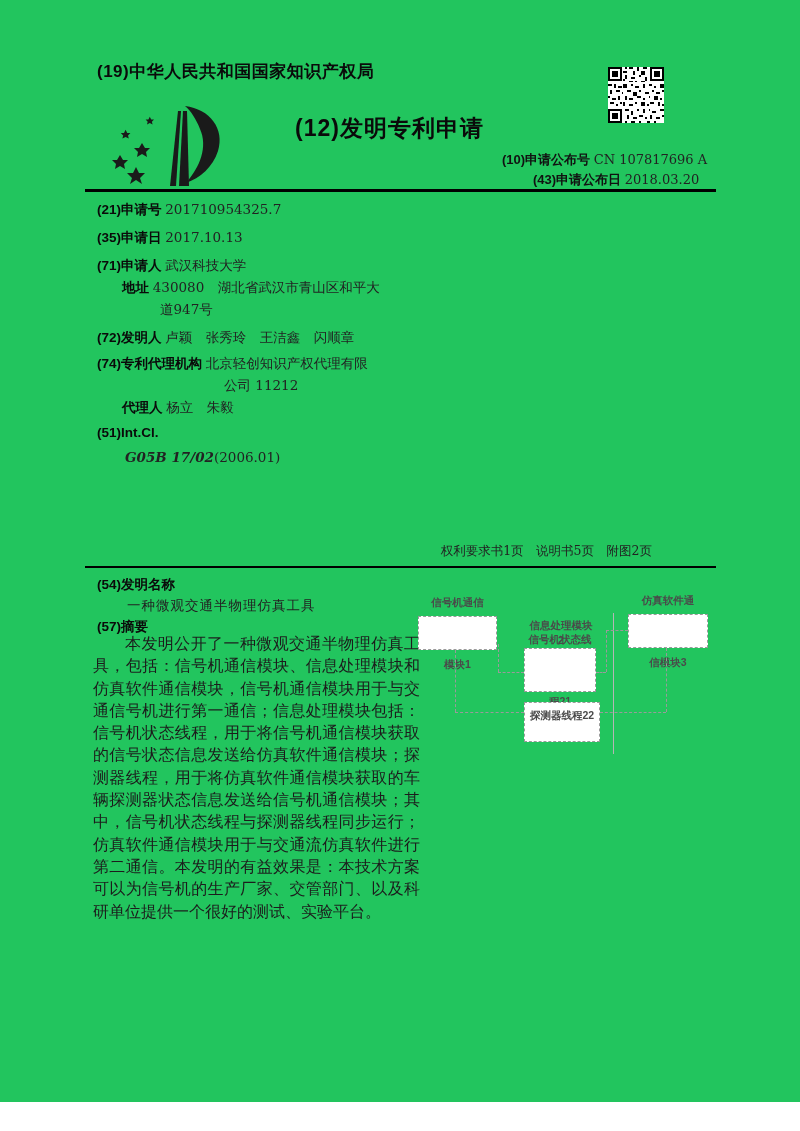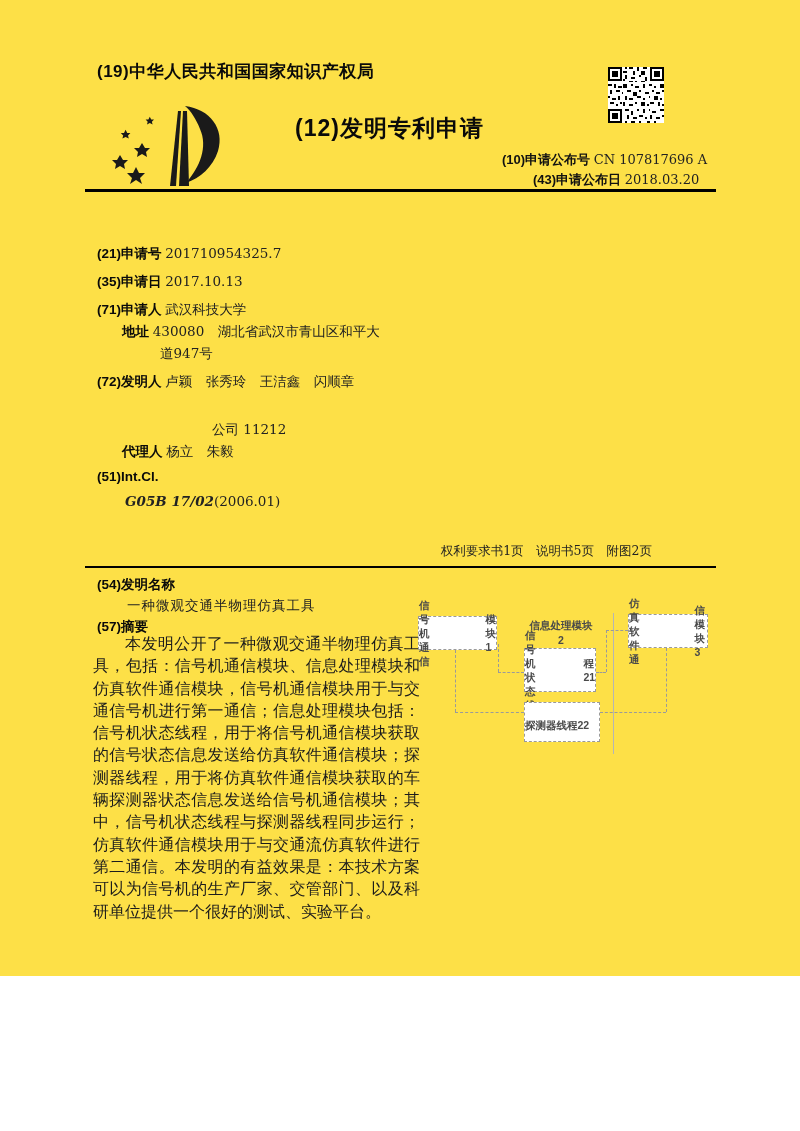--- a/index.html
+++ b/index.html
@@ -1,21 +1,21 @@
 <!DOCTYPE html>
 <html><head>
 <meta charset="utf-8">
 <style>
   * { margin: 0; padding: 0; box-sizing: border-box; }
   html, body { background: #ffffff; }
   .page {
     position: relative;
     width: 800px;
-    height: 976px;
-    background: #fde047;
+    height: 1102px;
+    background: #22c55e;
     font-family: "Liberation Sans", sans-serif;
     color: #111;
     overflow: hidden;
   }
   .abs { position: absolute; }
 
   
   .office {
     left: 97px; top: 60px;
     font-size: 17px; font-weight: 700; color: #0a0a0a;
@@ -33,21 +33,21 @@
   .pub-line .lbl { font-weight: 700; font-family: "Liberation Sans", sans-serif; }
   .pub-line .val { font-family: "DejaVu Serif", serif; font-weight: 400; color: #222; text-align: center; }
   .pub-no { left: 502px; top: 151px; }
   .pub-date { left: 502px; top: 171px; margin-left: 31px; }
 
   .rule { background: #000; height: 2px; }
   .rule-top { left: 85px; top: 189px; width: 631px; height: 3px; }
   .rule-mid { left: 85px; top: 566px; width: 631px; height: 2px; }
 
   
-  .bib { font-size: 13.5px; white-space: nowrap; margin-top: 44px; }
+  .bib { font-size: 13.5px; white-space: nowrap; }
   .bib .lbl { font-weight: 700; font-family: "Liberation Sans", sans-serif; color: #0a0a0a; }
   .bib .val { font-family: "DejaVu Serif", serif; color: #222; }
   .bib .val-it { font-family: "DejaVu Serif", serif; font-style: italic; font-weight: 700; color: #222; }
 
   
   .pages-info {
     right: 148px; top: 543px;
     font-size: 12.5px; font-family: "DejaVu Serif", serif; color: #222;
   }
 
@@ -65,22 +65,22 @@
     text-align: justify; text-indent: 2em;
   }
 
   
   .diagram { left: 410px; top: 606px; width: 300px; height: 150px; font-family: "Liberation Sans", sans-serif; }
   .dbox {
     position: absolute;
     border: 1px dashed #9a9a9a;
     color: #4a4a4a;
     font-size: 10.5px; line-height: 14px; font-weight: 600;
-    display: flex; flex-direction: row; align-items: center; justify-content: center;
-    text-align: left; background: #fff; gap: 48px;
+    display: flex; flex-direction: column; align-items: center; justify-content: center;
+    text-align: right; background: #fff; gap: 48px;
   }
   .dlabel {
     position: absolute; color: #4a4a4a;
     font-size: 10.5px; line-height: 15px; font-weight: 600;
     display: flex; flex-direction: column; align-items: center; justify-content: center;
     text-align: center;
   }
   .dline-h { position: absolute; border-top: 1px dashed #9a9a9a; height: 0; }
   .dline-v { position: absolute; border-left: 1px dashed #9a9a9a; width: 0; }
   .dvline-solid { position: absolute; width: 1px; background: #b5b5b5; }
@@ -235,21 +235,25 @@
     <span class="lbl">地址</span>
     <span class="val">430080　湖北省武汉市青山区和平大</span>
   </div>
   <div class="abs bib" style="left:160px; top:301px;">
     <span class="val">道947号</span>
   </div>
   <div class="abs bib" style="left:97px; top:329px;">
     <span class="lbl">(72)发明人</span>
     <span class="val">卢颖　张秀玲　王洁鑫　闪顺章</span>
   </div>
-  <div class="abs bib" style="left:212px; top:377px;">
+  <div class="abs bib" style="left:97px; top:355px;">
+    <span class="lbl">(74)专利代理机构</span>
+    <span class="val">北京轻创知识产权代理有限</span>
+  </div>
+  <div class="abs bib" style="left:224px; top:377px;">
     <span class="val">公司 11212</span>
   </div>
   <div class="abs bib" style="left:122px; top:399px;">
     <span class="lbl">代理人</span>
     <span class="val">杨立　朱毅</span>
   </div>
   <div class="abs bib" style="left:97px; top:425px;">
     <span class="lbl">(51)Int.Cl.</span>
   </div>
   <div class="abs bib" style="left:125px; top:449px;">

